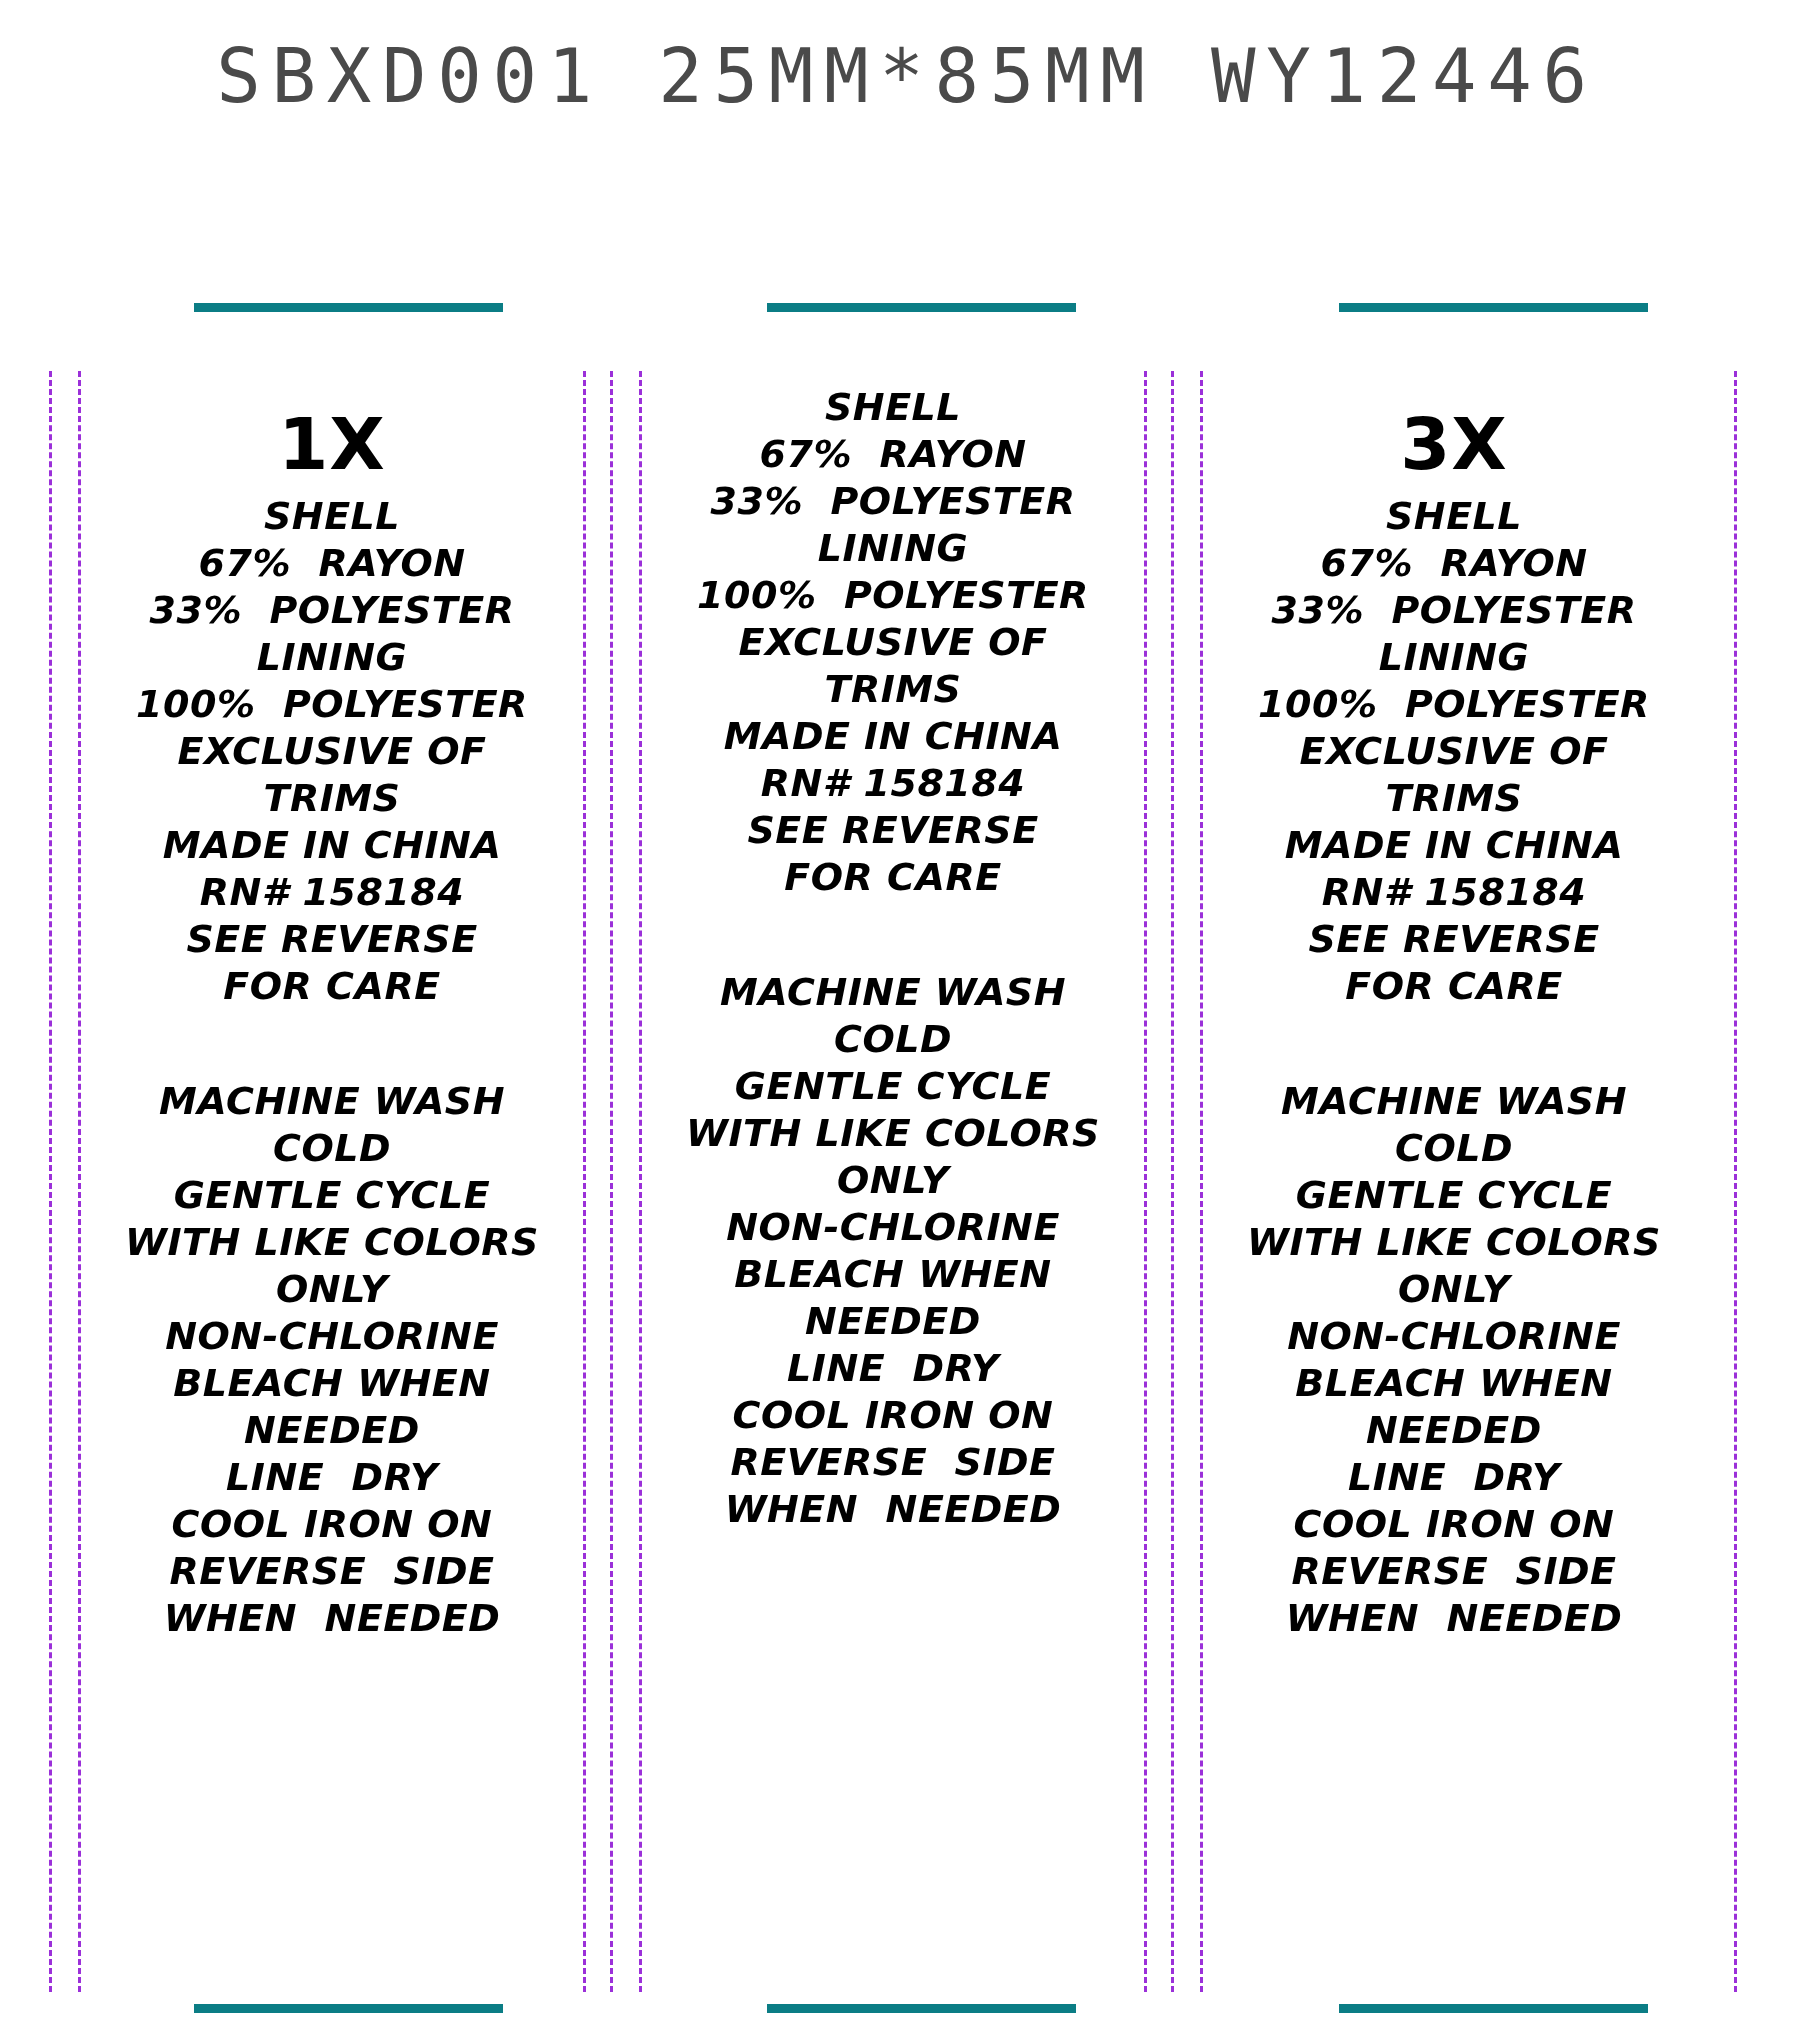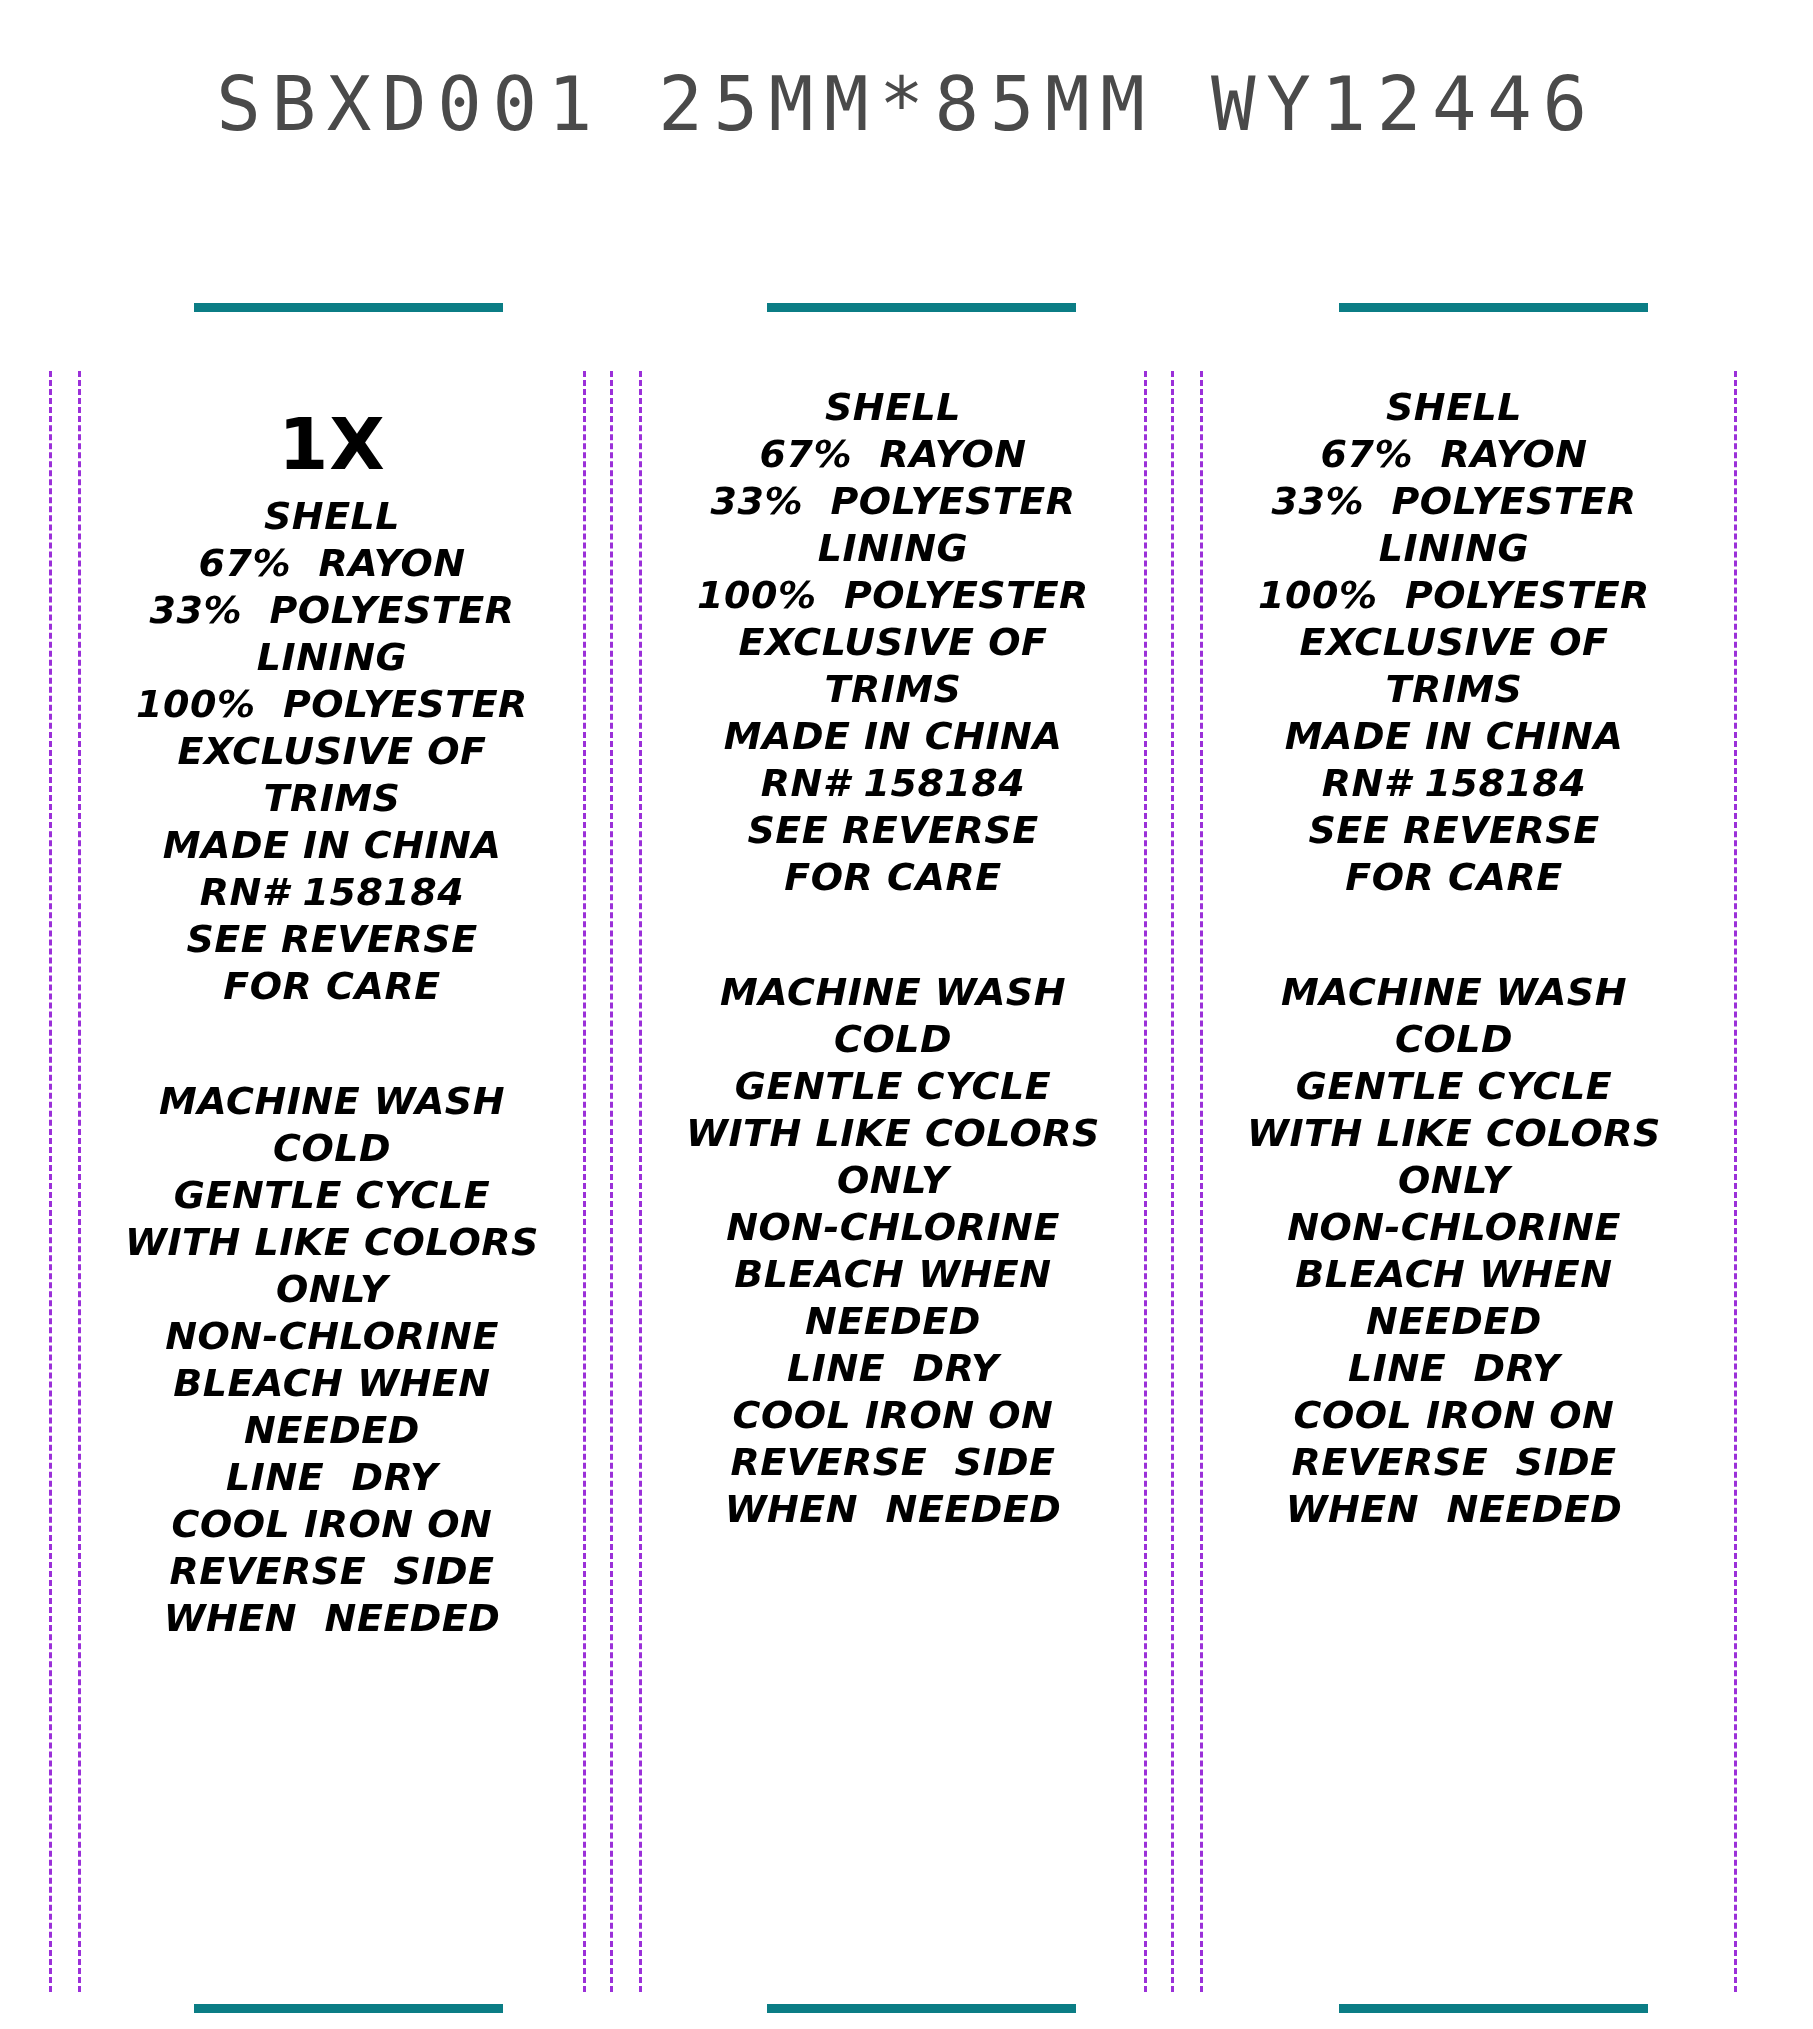--- a/index.html
+++ b/index.html
@@ -12,21 +12,21 @@
     height: 2029px;
     font-family: "DejaVu Sans", sans-serif;
     position: relative;
     overflow: hidden;
   }
 
   
   .header {
     width: 100%;
     text-align: center;
-    padding-top: 61px;
+    padding-top: 33px;
     box-sizing: border-box;
   }
   .header-title {
     font-family: "DejaVu Sans Mono", monospace;
     font-size: 74px;
     letter-spacing: 10.7px;
     color: #4a4a4a;
     white-space: pre;
     font-weight: 400;
   }
@@ -204,20 +204,21 @@
         <div class="line">WHEN  NEEDED</div>
       </div>
     </div>
   </div>
 
   <div class="label-col c3">
     <div class="dash-line l-out"></div>
     <div class="dash-line l-in"></div>
     <div class="dash-line r-out"></div>
     <div class="label-inner">
+      <div class="size-code">3X</div>
       <div class="fiber-block">
         <div class="line">SHELL</div>
         <div class="line">67%  RAYON</div>
         <div class="line">33%  POLYESTER</div>
         <div class="line">LINING</div>
         <div class="line">100%  POLYESTER</div>
         <div class="line">EXCLUSIVE OF</div>
         <div class="line">TRIMS</div>
         <div class="line">MADE IN CHINA</div>
         <div class="line">RN# 158184</div>

